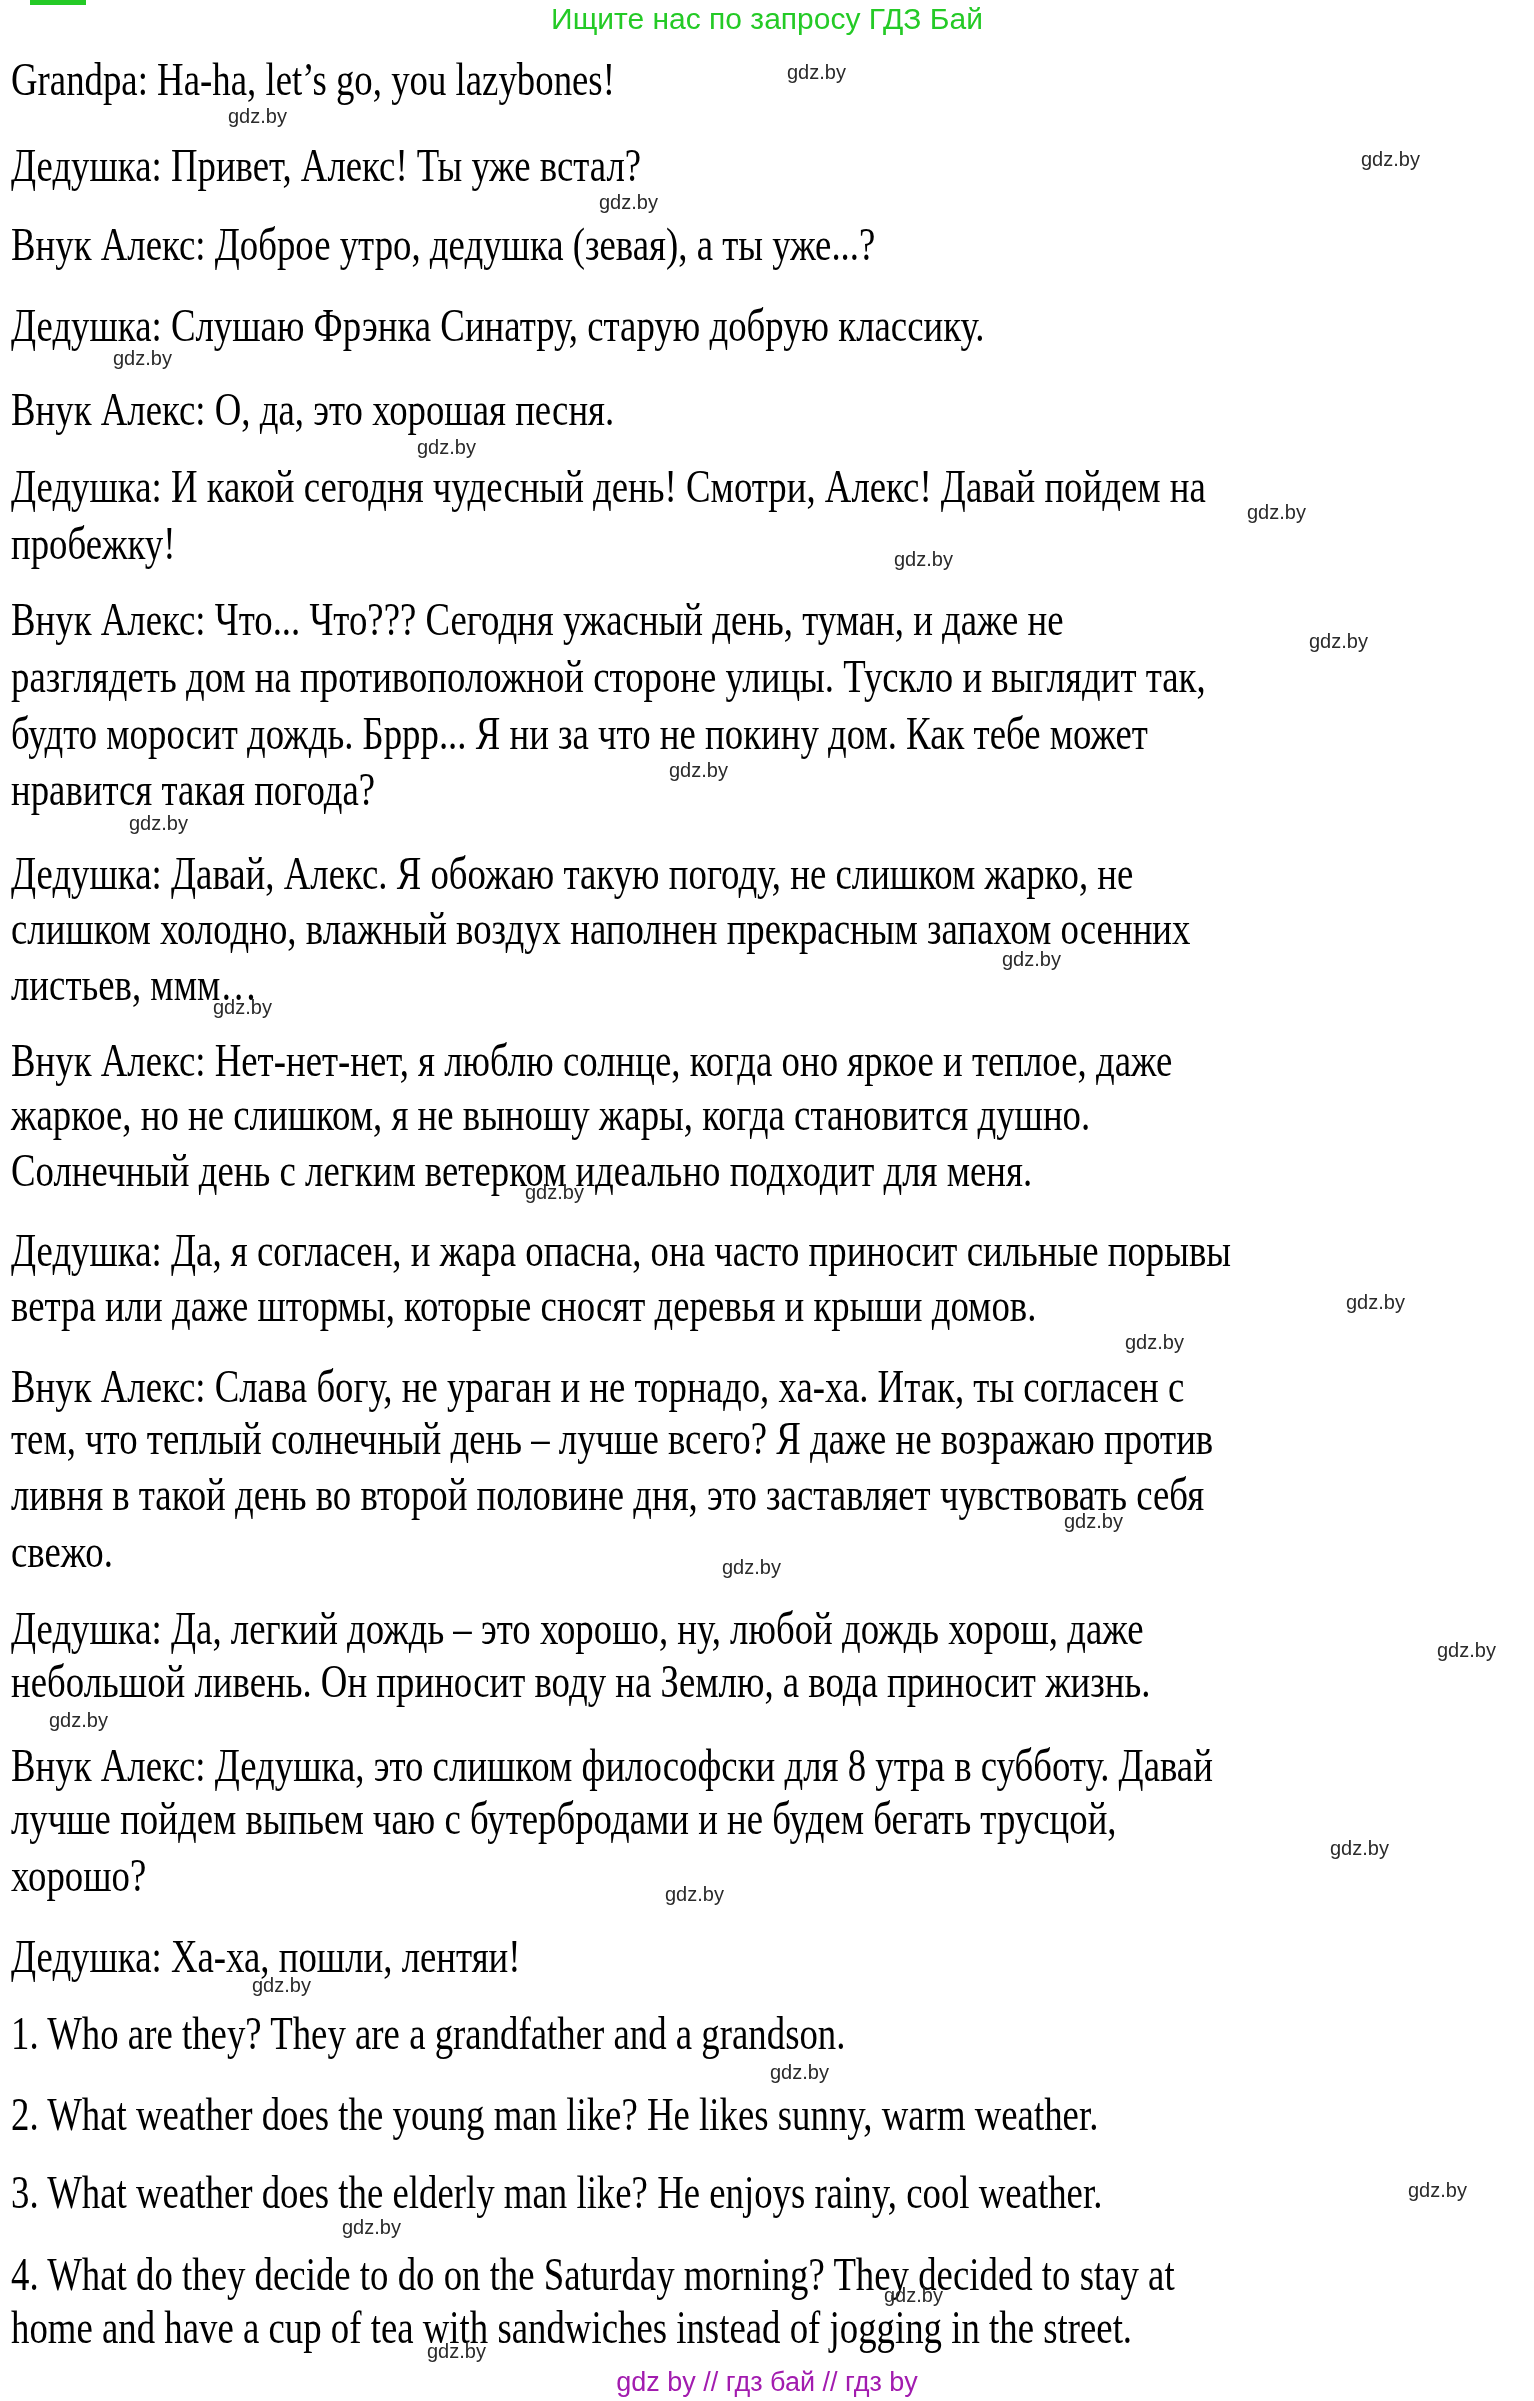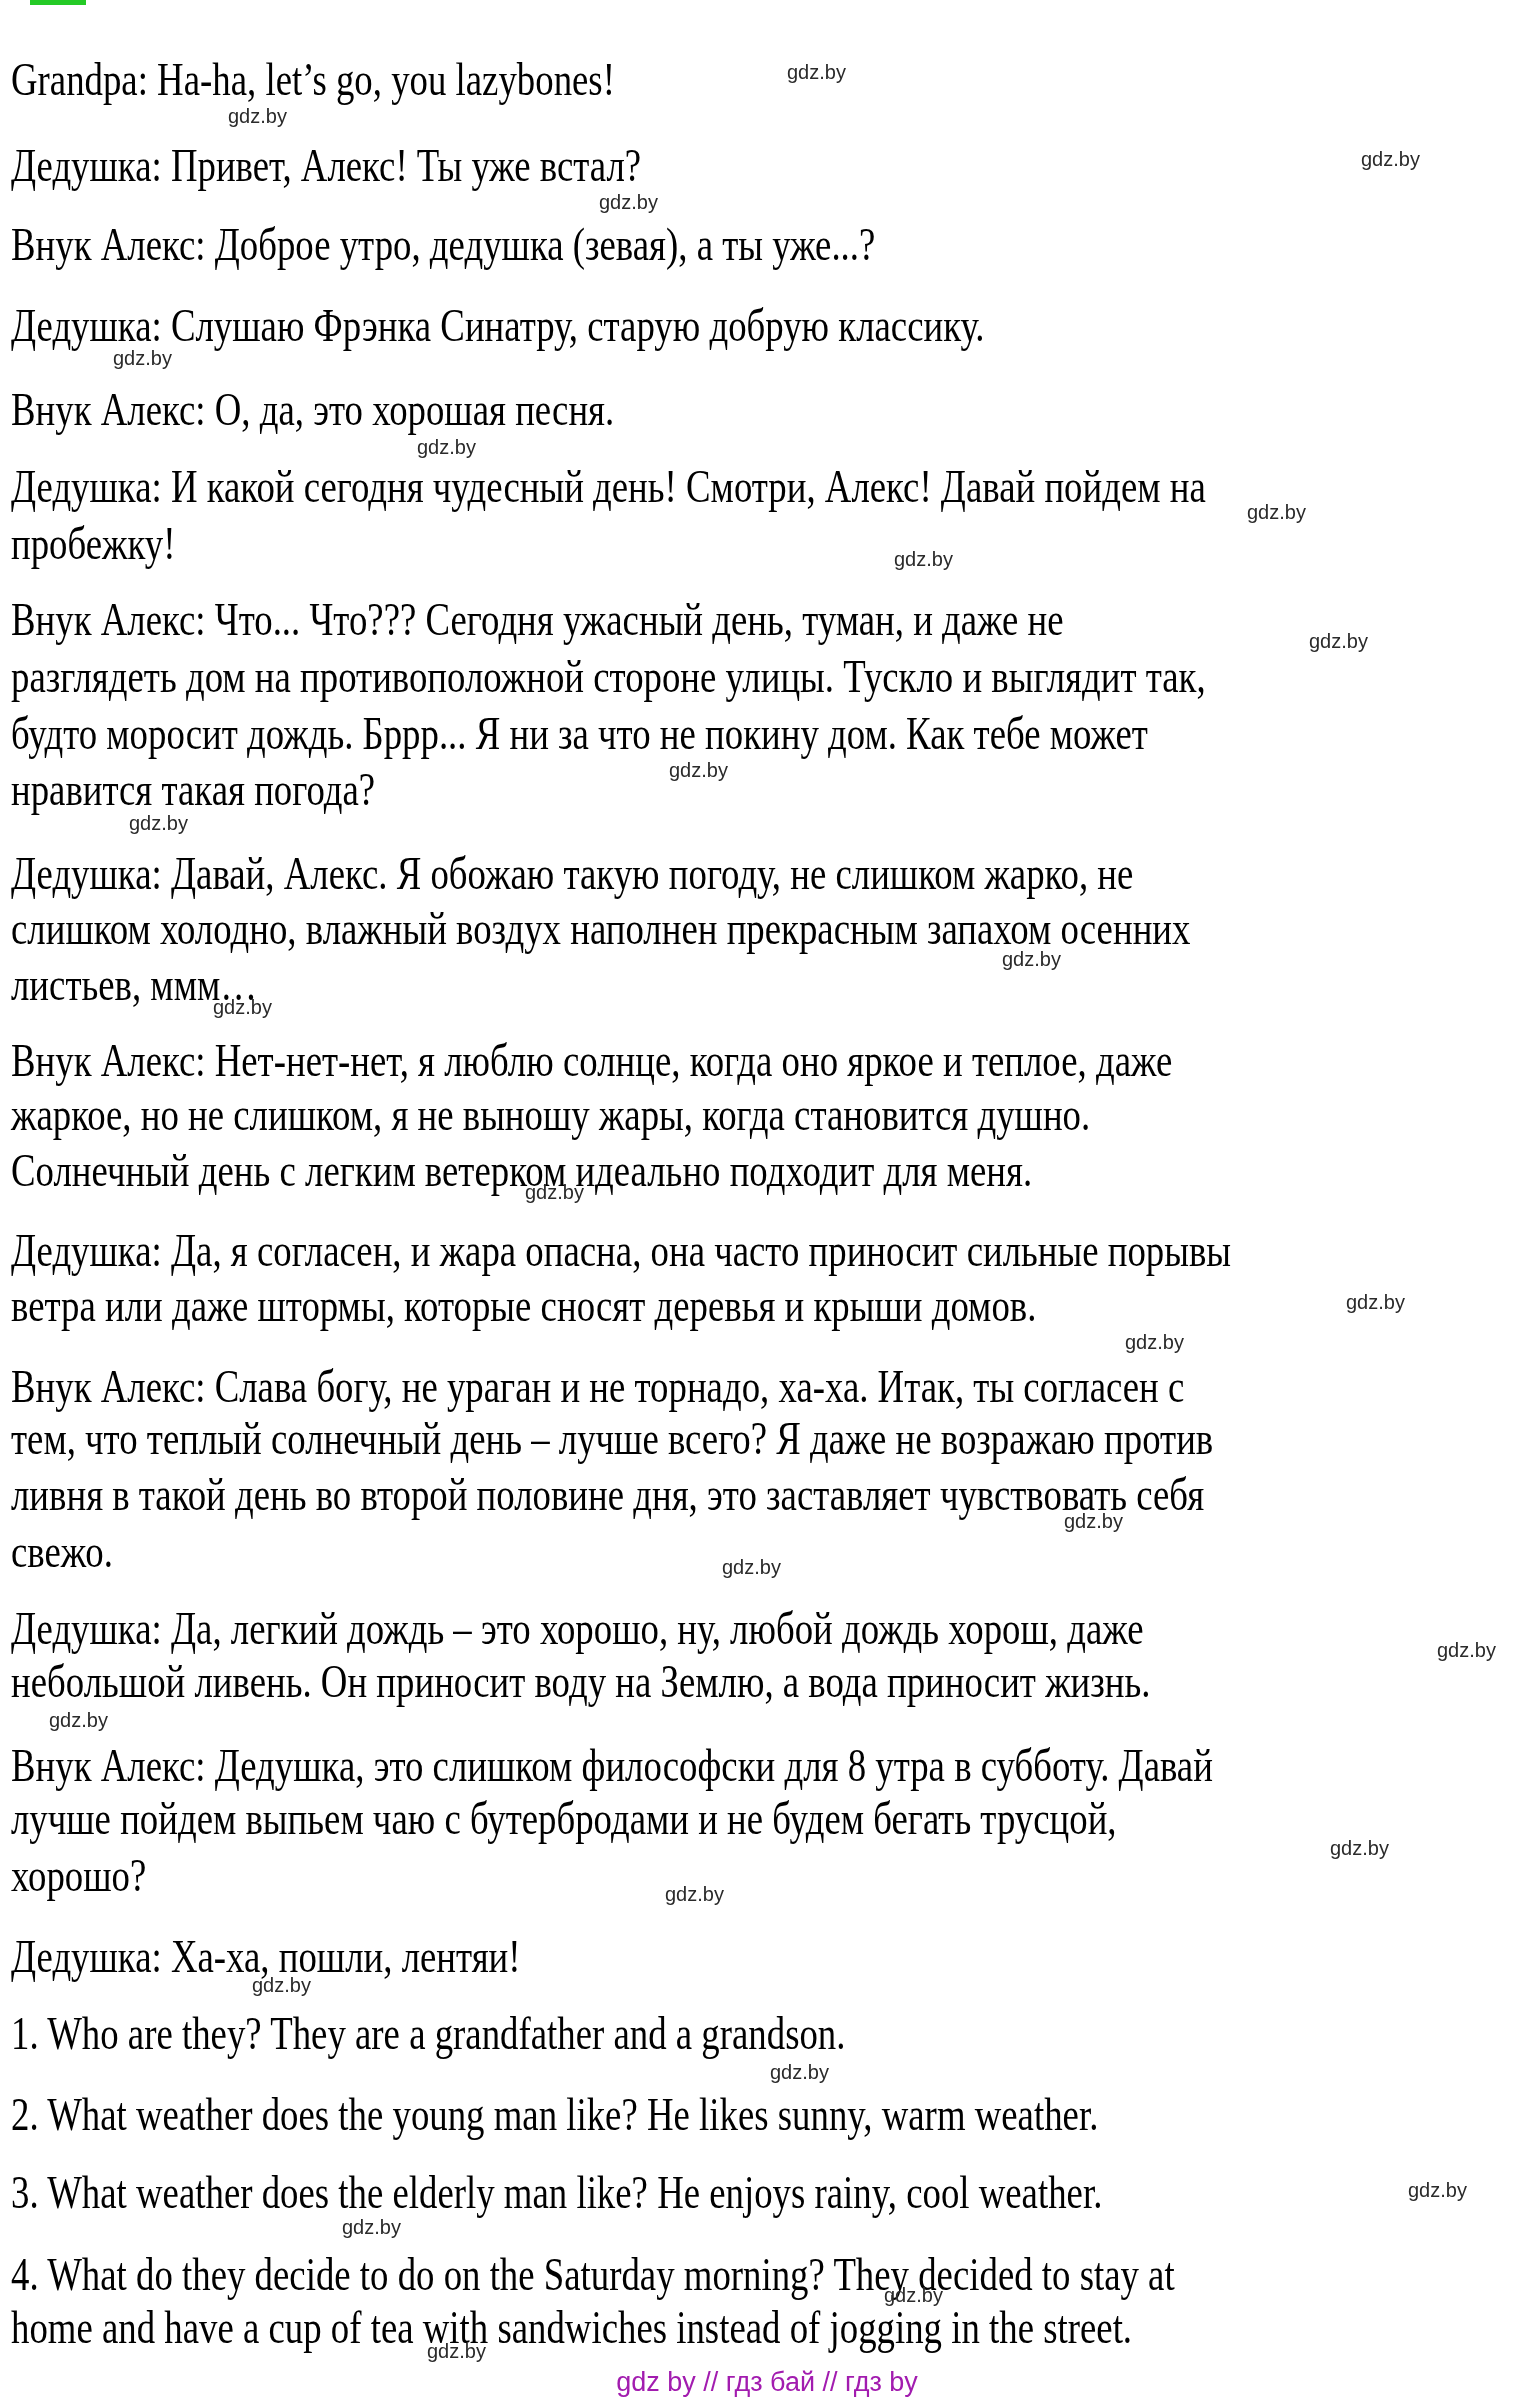--- a/index.html
+++ b/index.html
@@ -54,20 +54,21 @@
     line-height: 1.1;
     color: #4b0c8a; 
   }
 </style>
 </head>
 <body>
 
 <main class="page">
 
   <div class="artifact" style="background: rgb(36, 202, 38);"></div>
+  <div class="promo" style="color: rgb(36, 202, 38);">Ищите нас по запросу ГДЗ Бай</div>
 
   <div class="bl" style="top: 57px; color: rgb(0, 0, 0);">Grandpa: Ha-ha, let’s go, you lazybones!</div>
   <div class="bl" style="top: 143px; color: rgb(0, 0, 0);">Дедушка: Привет, Алекс! Ты уже встал?</div>
   <div class="bl" style="top: 222px; color: rgb(0, 0, 0);">Внук Алекс: Доброе утро, дедушка (зевая), а ты уже...?</div>
   <div class="bl" style="top: 303px; color: rgb(0, 0, 0);">Дедушка: Слушаю Фрэнка Синатру, старую добрую классику.</div>
   <div class="bl" style="top: 387px; color: rgb(0, 0, 0);">Внук Алекс: О, да, это хорошая песня.</div>
   <div class="bl" style="top: 464px; color: rgb(0, 0, 0);">Дедушка: И какой сегодня чудесный день! Смотри, Алекс! Давай пойдем на</div>
   <div class="bl" style="top: 521px; color: rgb(0, 0, 0);">пробежку!</div>
   <div class="bl" style="top: 597px; color: rgb(0, 0, 0);">Внук Алекс: Что... Что??? Сегодня ужасный день, туман, и даже не</div>
   <div class="bl" style="top: 654px; color: rgb(0, 0, 0);">разглядеть дом на противоположной стороне улицы. Тускло и выглядит так,</div>

